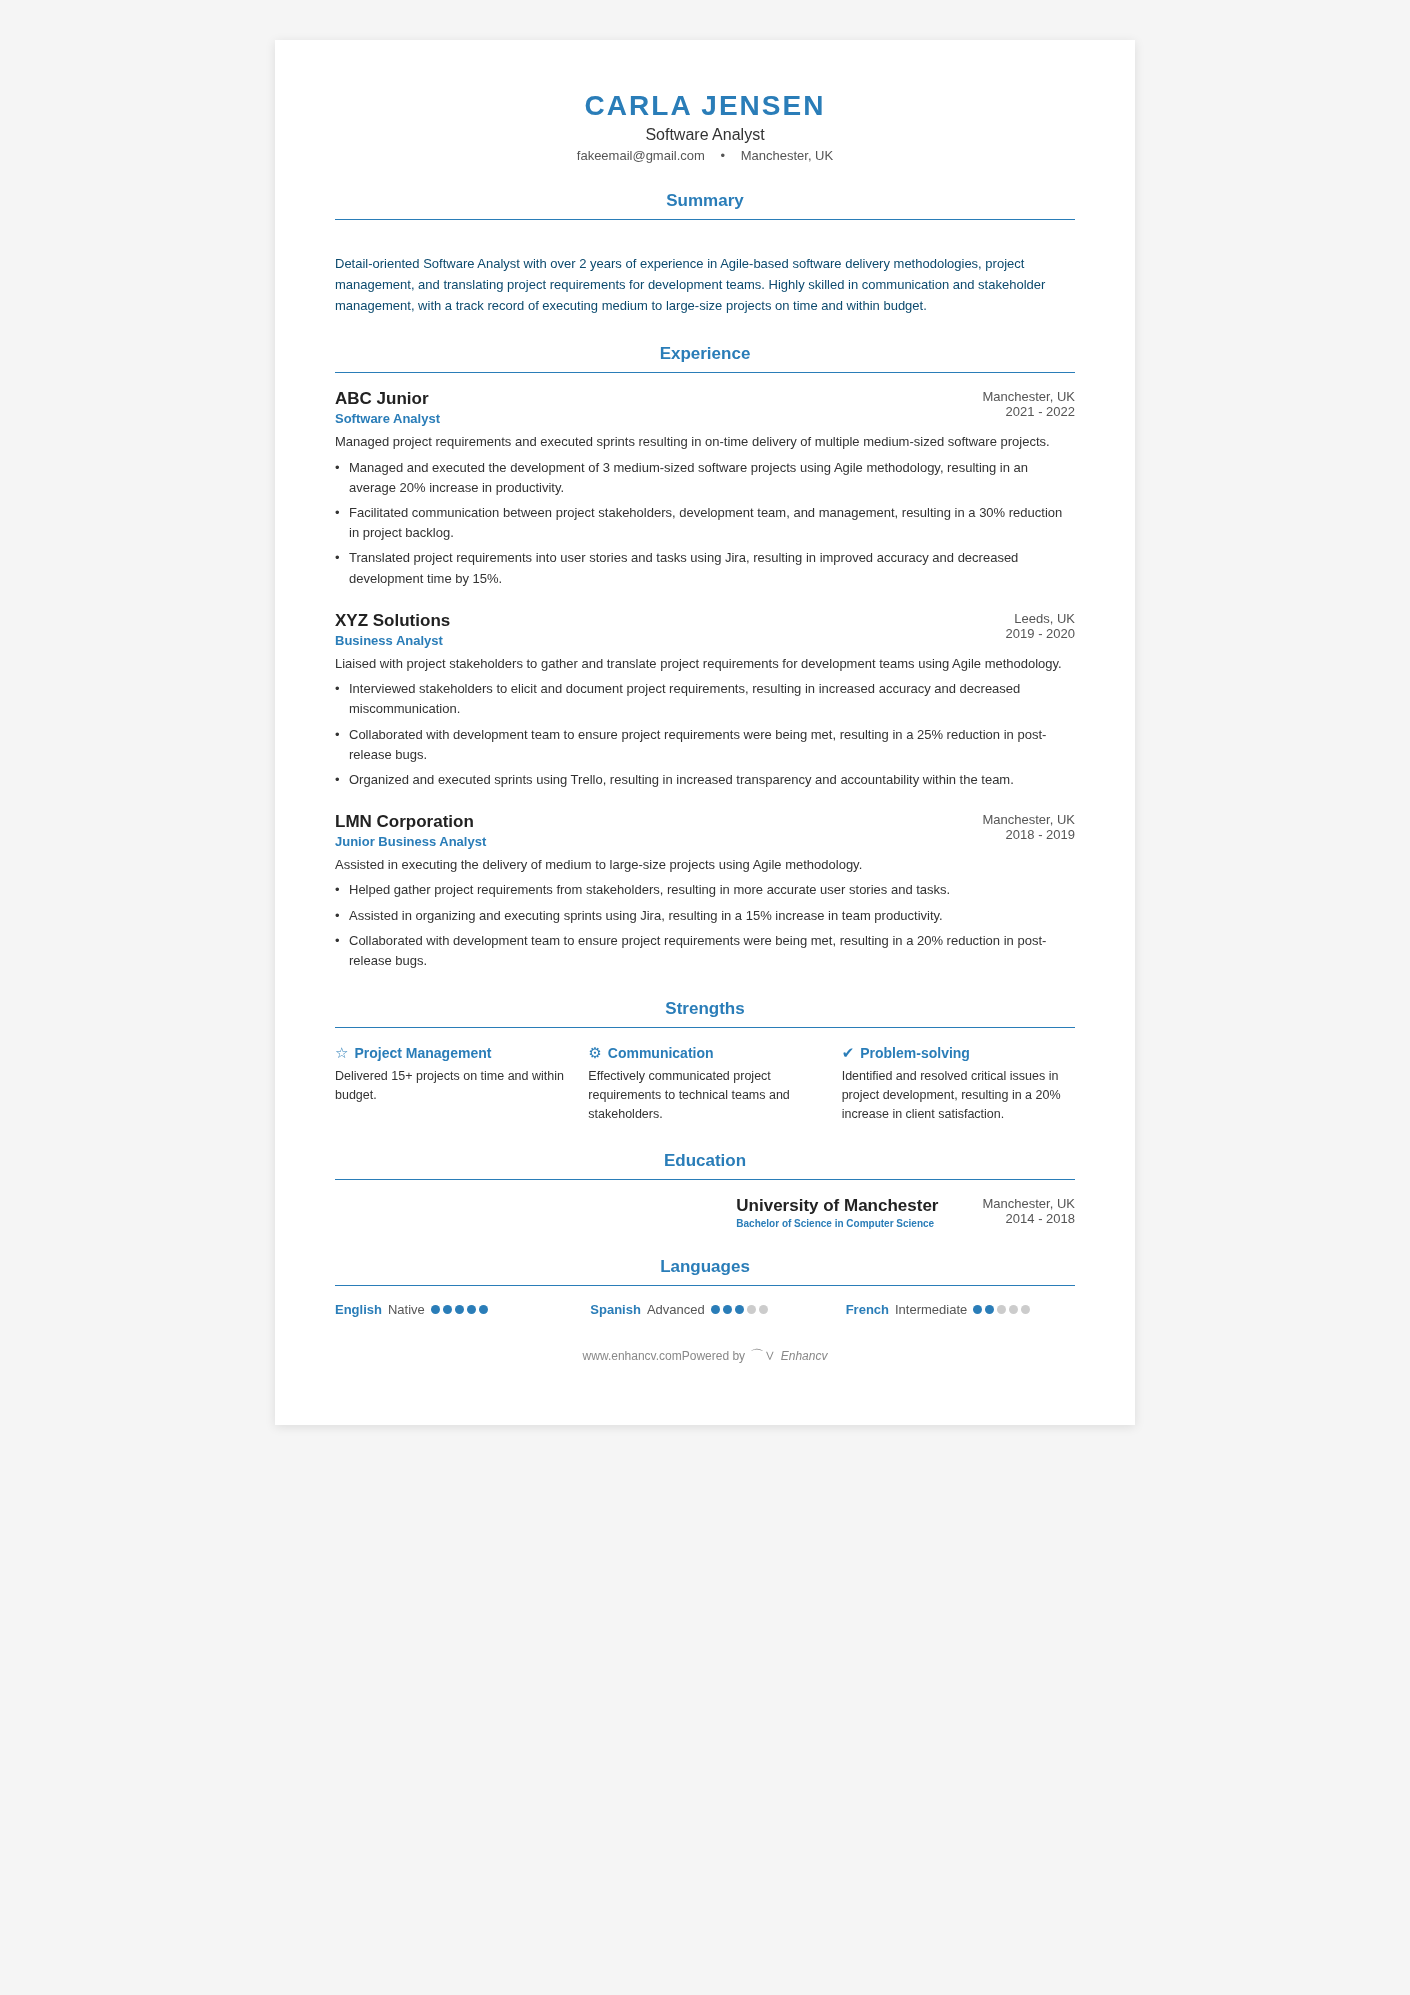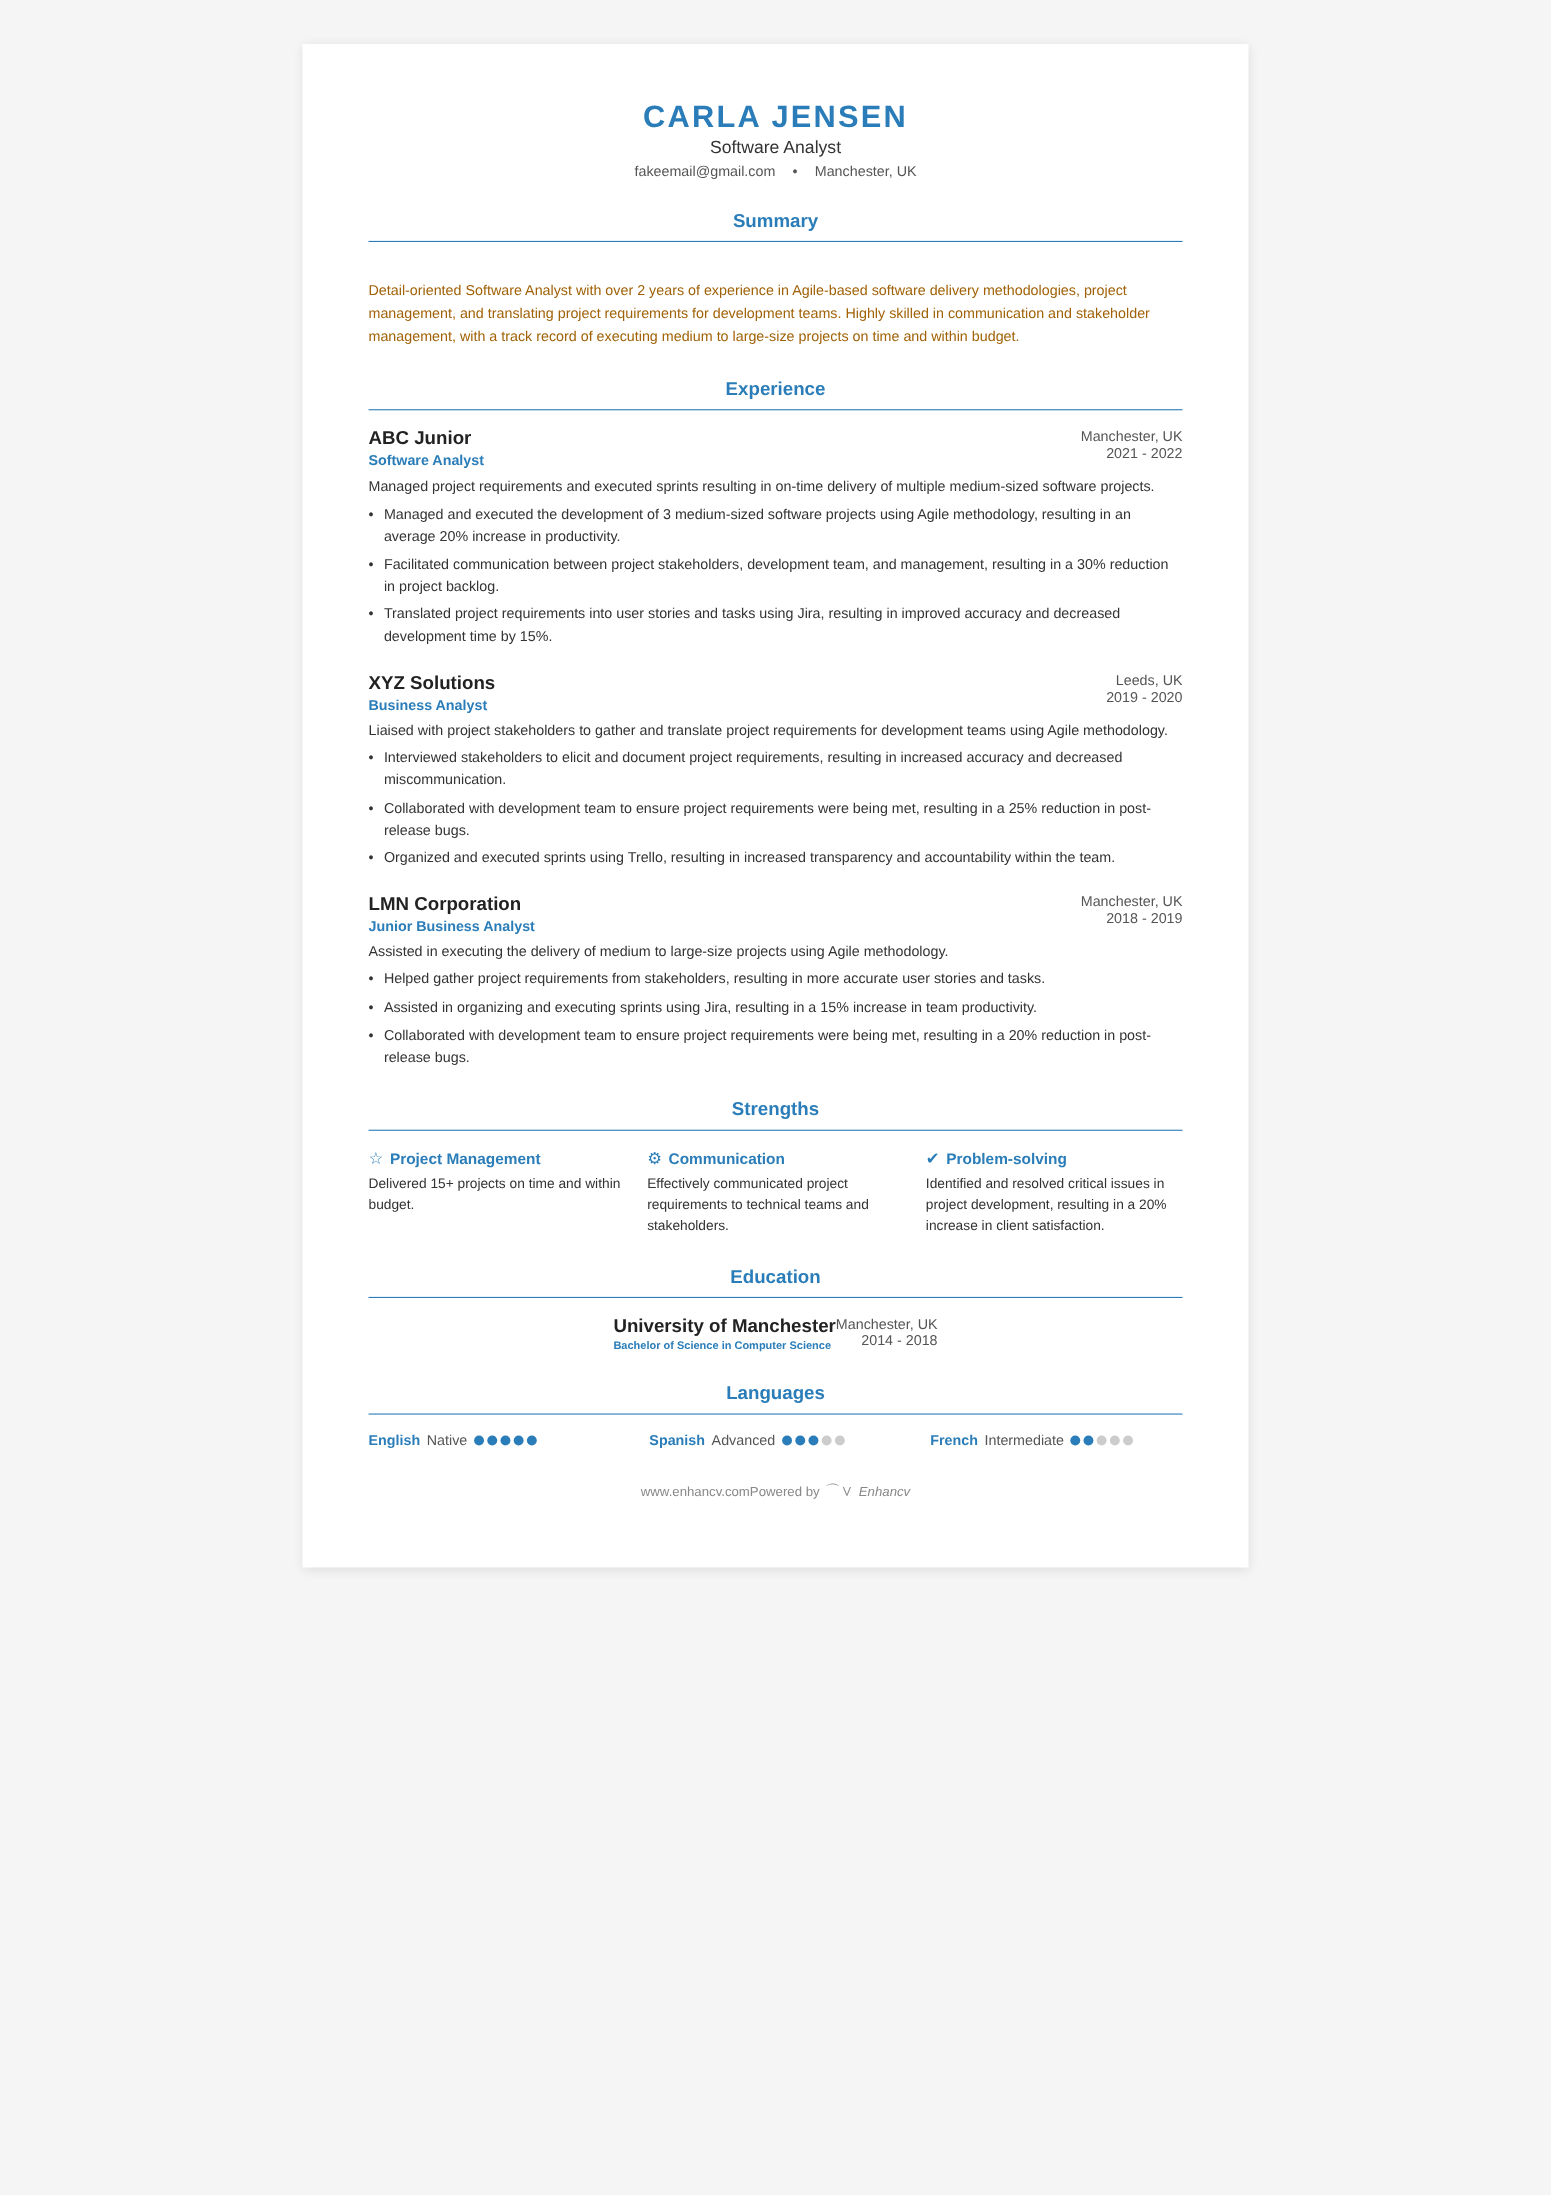--- a/index.html
+++ b/index.html
@@ -53,21 +53,21 @@
       margin-bottom: 8px;
     }
     .section-divider {
       border: none;
       border-top: 1.5px solid #2a7db8;
       margin-bottom: 16px;
     }
     
     .summary-text {
       font-size: 13px;
-      color: #a16207;
+      color: #0c4a6e;
       line-height: 1.6;
       margin-top: 34px;
     }
     
     .exp-item {
       margin-bottom: 22px;
     }
     .exp-header {
       display: flex;
       justify-content: space-between;
@@ -143,21 +143,22 @@
       color: #2a7db8;
     }
     .strength-desc {
       font-size: 12.5px;
       color: #333;
       line-height: 1.5;
     }
     
     .edu-header {
       display: flex;
-      justify-content: center;
+      justify-content: flex-end;
+      gap: 44px;
     }
     .edu-school {
       font-size: 17px;
       font-weight: 700;
       color: #222;
     }
     .edu-location {
       font-size: 13px;
       color: #555;
     }

